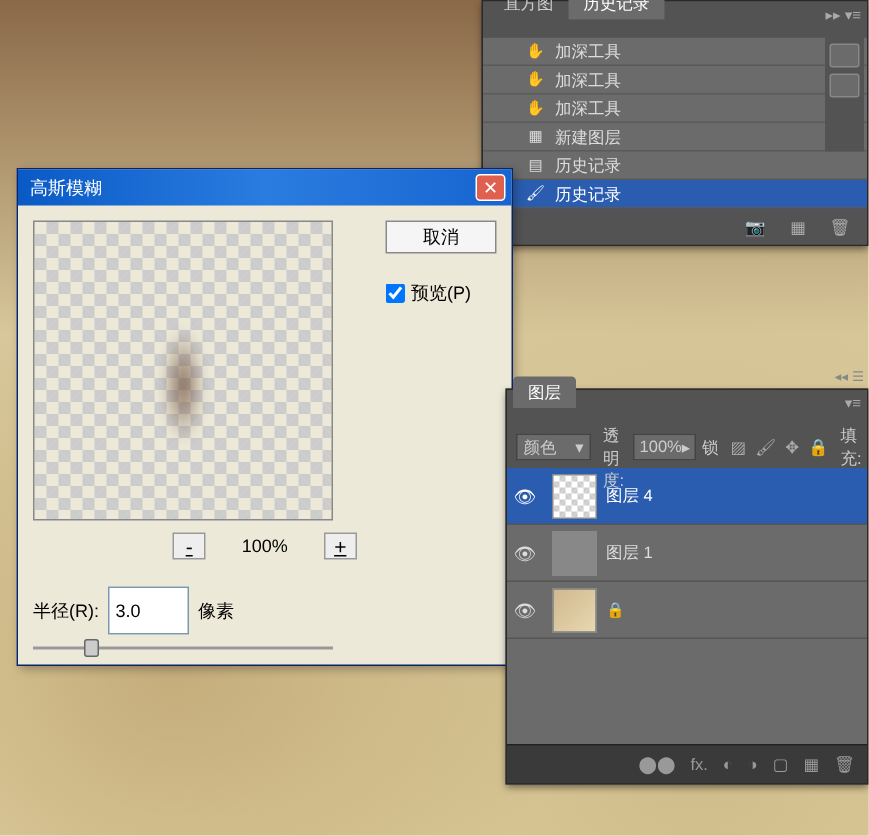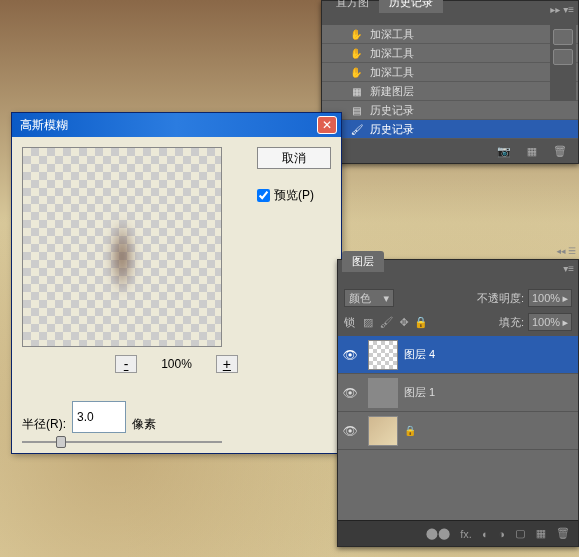--- a/index.html
+++ b/index.html
@@ -10,21 +10,21 @@
 
 .dialog { position: absolute; left: 11px; top: 112px; width: 331px; background: #ece9d8; border: 1px solid #0a246a; box-shadow: 2px 2px 6px rgba(0,0,0,0.3); }
 .dialog-titlebar { background: linear-gradient(90deg, #0a5ac6 0%, #2b7ce0 50%, #1665d0 100%); height: 24px; display: flex; align-items: center; padding: 0 4px 0 8px; }
 .dialog-title { color: #fff; font-size: 12px; flex: 1; }
 .dialog-close { width: 20px; height: 18px; background: #e06050; border: 1px solid #fff; color: #fff; display: flex; align-items: center; justify-content: center; font-size: 12px; border-radius: 3px; cursor: pointer; }
 .dialog-body { padding: 10px; position: relative; }
 .preview-box { width: 200px; height: 200px; border: 1px solid #888; background-image: linear-gradient(45deg, #ccc 25%, transparent 25%), linear-gradient(-45deg, #ccc 25%, transparent 25%), linear-gradient(45deg, transparent 75%, #ccc 75%), linear-gradient(-45deg, transparent 75%, #ccc 75%); background-size: 16px 16px; background-position: 0 0, 0 8px, 8px -8px, -8px 0; display: flex; align-items: center; justify-content: center; }
 .blur-shape { width: 50px; height: 110px; background: radial-gradient(ellipse 40% 50% at center, rgba(120,90,70,0.85), rgba(120,90,70,0) 70%); border-radius: 50% 50% 50% 50% / 40% 40% 60% 60%; filter: blur(4px); margin-top: 20px; }
 .zoom-row { display: flex; align-items: center; justify-content: center; gap: 24px; margin: 8px 0; font-size: 12px; }
 .zoom-btn { width: 22px; height: 18px; border: 1px solid #999; background: #eee; cursor: pointer; display: flex; align-items: center; justify-content: center; font-size: 14px; text-decoration: underline; }
-.radius-row { display: flex; align-items: flex-end; gap: 6px; margin-top: 28px; font-size: 12px; }
+.radius-row { display: flex; align-items: center; gap: 6px; margin-top: 18px; font-size: 12px; }
 .radius-input { width: 54px; height: 32px; border: 1px solid #7a98af; padding: 0 4px; font-size: 12px; }
 .slider-track { margin-top: 8px; width: 200px; height: 2px; background: #999; position: relative; }
 .slider-thumb { position: absolute; left: 34px; top: -5px; width: 10px; height: 12px; background: #ccc; border: 1px solid #666; border-radius: 2px; cursor: pointer; }
 .dialog-buttons { position: absolute; right: 10px; top: 10px; display: flex; flex-direction: column; gap: 6px; }
 .dlg-btn { width: 74px; height: 22px; border: 1px solid #888; background: #f5f5f5; font-size: 12px; cursor: pointer; }
 .preview-check { margin-top: 12px; display: flex; align-items: center; gap: 4px; font-size: 12px; }
 .preview-check input { width: 13px; height: 13px; }
 
 
 .panel { position: absolute; background: #535353; border: 1px solid #2a2a2a; box-shadow: 0 2px 5px rgba(0,0,0,0.5); }
@@ -38,21 +38,21 @@
 .history-item.selected { background: #2a5db0; color: #fff; }
 .history-icon { width: 14px; height: 14px; display: inline-flex; align-items: center; justify-content: center; font-size: 10px; }
 .history-dock { position: absolute; right: 2px; top: 24px; width: 26px; height: 76px; background: #535353; display: flex; flex-direction: column; align-items: center; padding-top: 4px; gap: 4px; }
 .dock-icon { width: 20px; height: 16px; border: 1px solid #888; background: #6b6b6b; border-radius: 2px; }
 .panel-footer { height: 24px; background: #535353; display: flex; align-items: center; justify-content: flex-end; gap: 12px; padding: 0 10px; }
 .footer-icon { width: 16px; height: 14px; color: #aaa; cursor: pointer; font-size: 11px; display: flex; align-items: center; justify-content: center; }
 
 
 .layers-panel { left: 337px; top: 259px; width: 242px; }
 .collapse-arrows { position: absolute; right: 2px; top: -14px; color: #888; font-size: 9px; }
-.layers-controls { background: #535353; padding: 4px 6px; font-size: 11px; color: #ccc; display: flex; flex-direction: column; gap: 4px; }
+.layers-controls { background: #535353; padding: 4px 6px; font-size: 11px; color: #ccc; display: flex; flex-direction: row; gap: 4px; }
 .control-row { display: flex; align-items: center; gap: 4px; height: 20px; }
 .dropdown { flex: 0 0 auto; height: 18px; background: #6b6b6b; border: 1px solid #444; padding: 0 4px; display: flex; align-items: center; min-width: 50px; }
 .spacer { flex: 1; }
 .opacity-box { width: 44px; height: 18px; background: #6b6b6b; border: 1px solid #444; display: flex; align-items: center; padding: 0 3px; justify-content: space-between; }
 .lock-icons { display: flex; gap: 6px; font-size: 11px; color: #aaa; margin-left: 4px; align-items: center; }
 .layers-list { background: #6b6b6b; }
 .layer-row { height: 38px; display: flex; align-items: center; border-bottom: 1px solid #555; font-size: 11px; color: #ddd; cursor: pointer; }
 .layer-row.selected { background: #2a5db0; color: #fff; }
 .layer-eye { width: 24px; text-align: center; font-size: 12px; }
 .layer-thumb { width: 30px; height: 30px; border: 1px solid #888; margin: 0 6px; background: #fff; }

